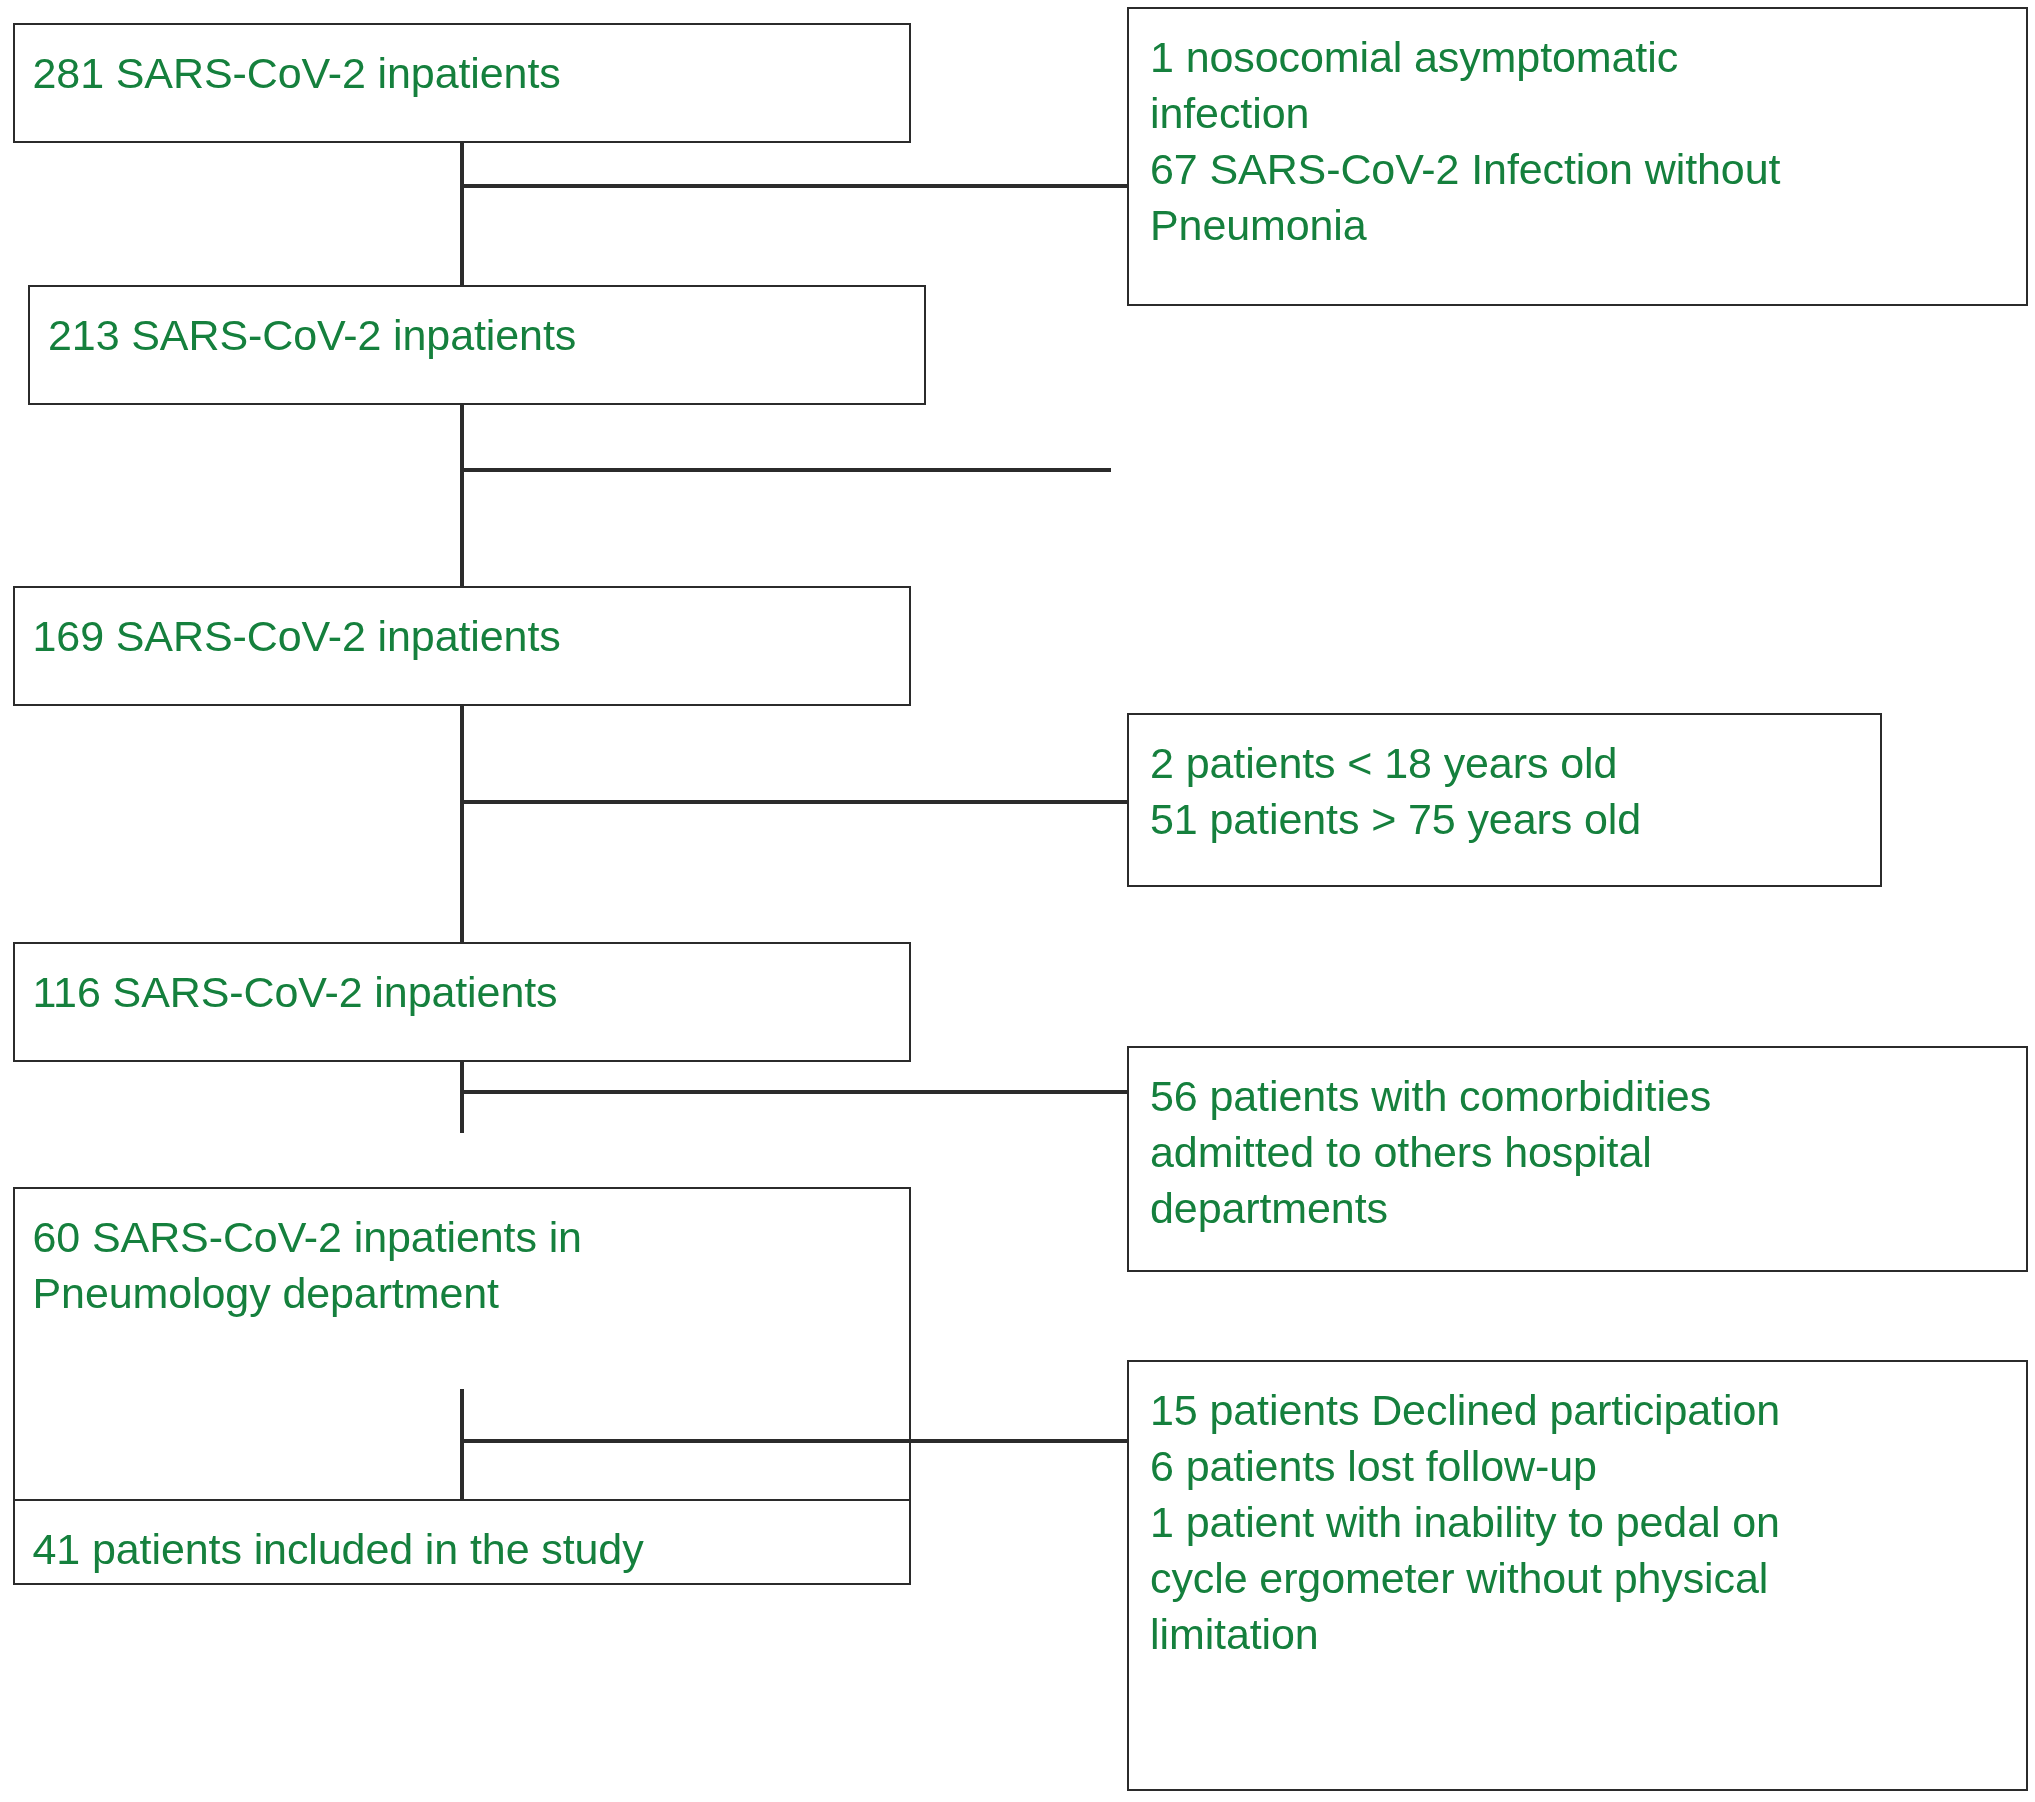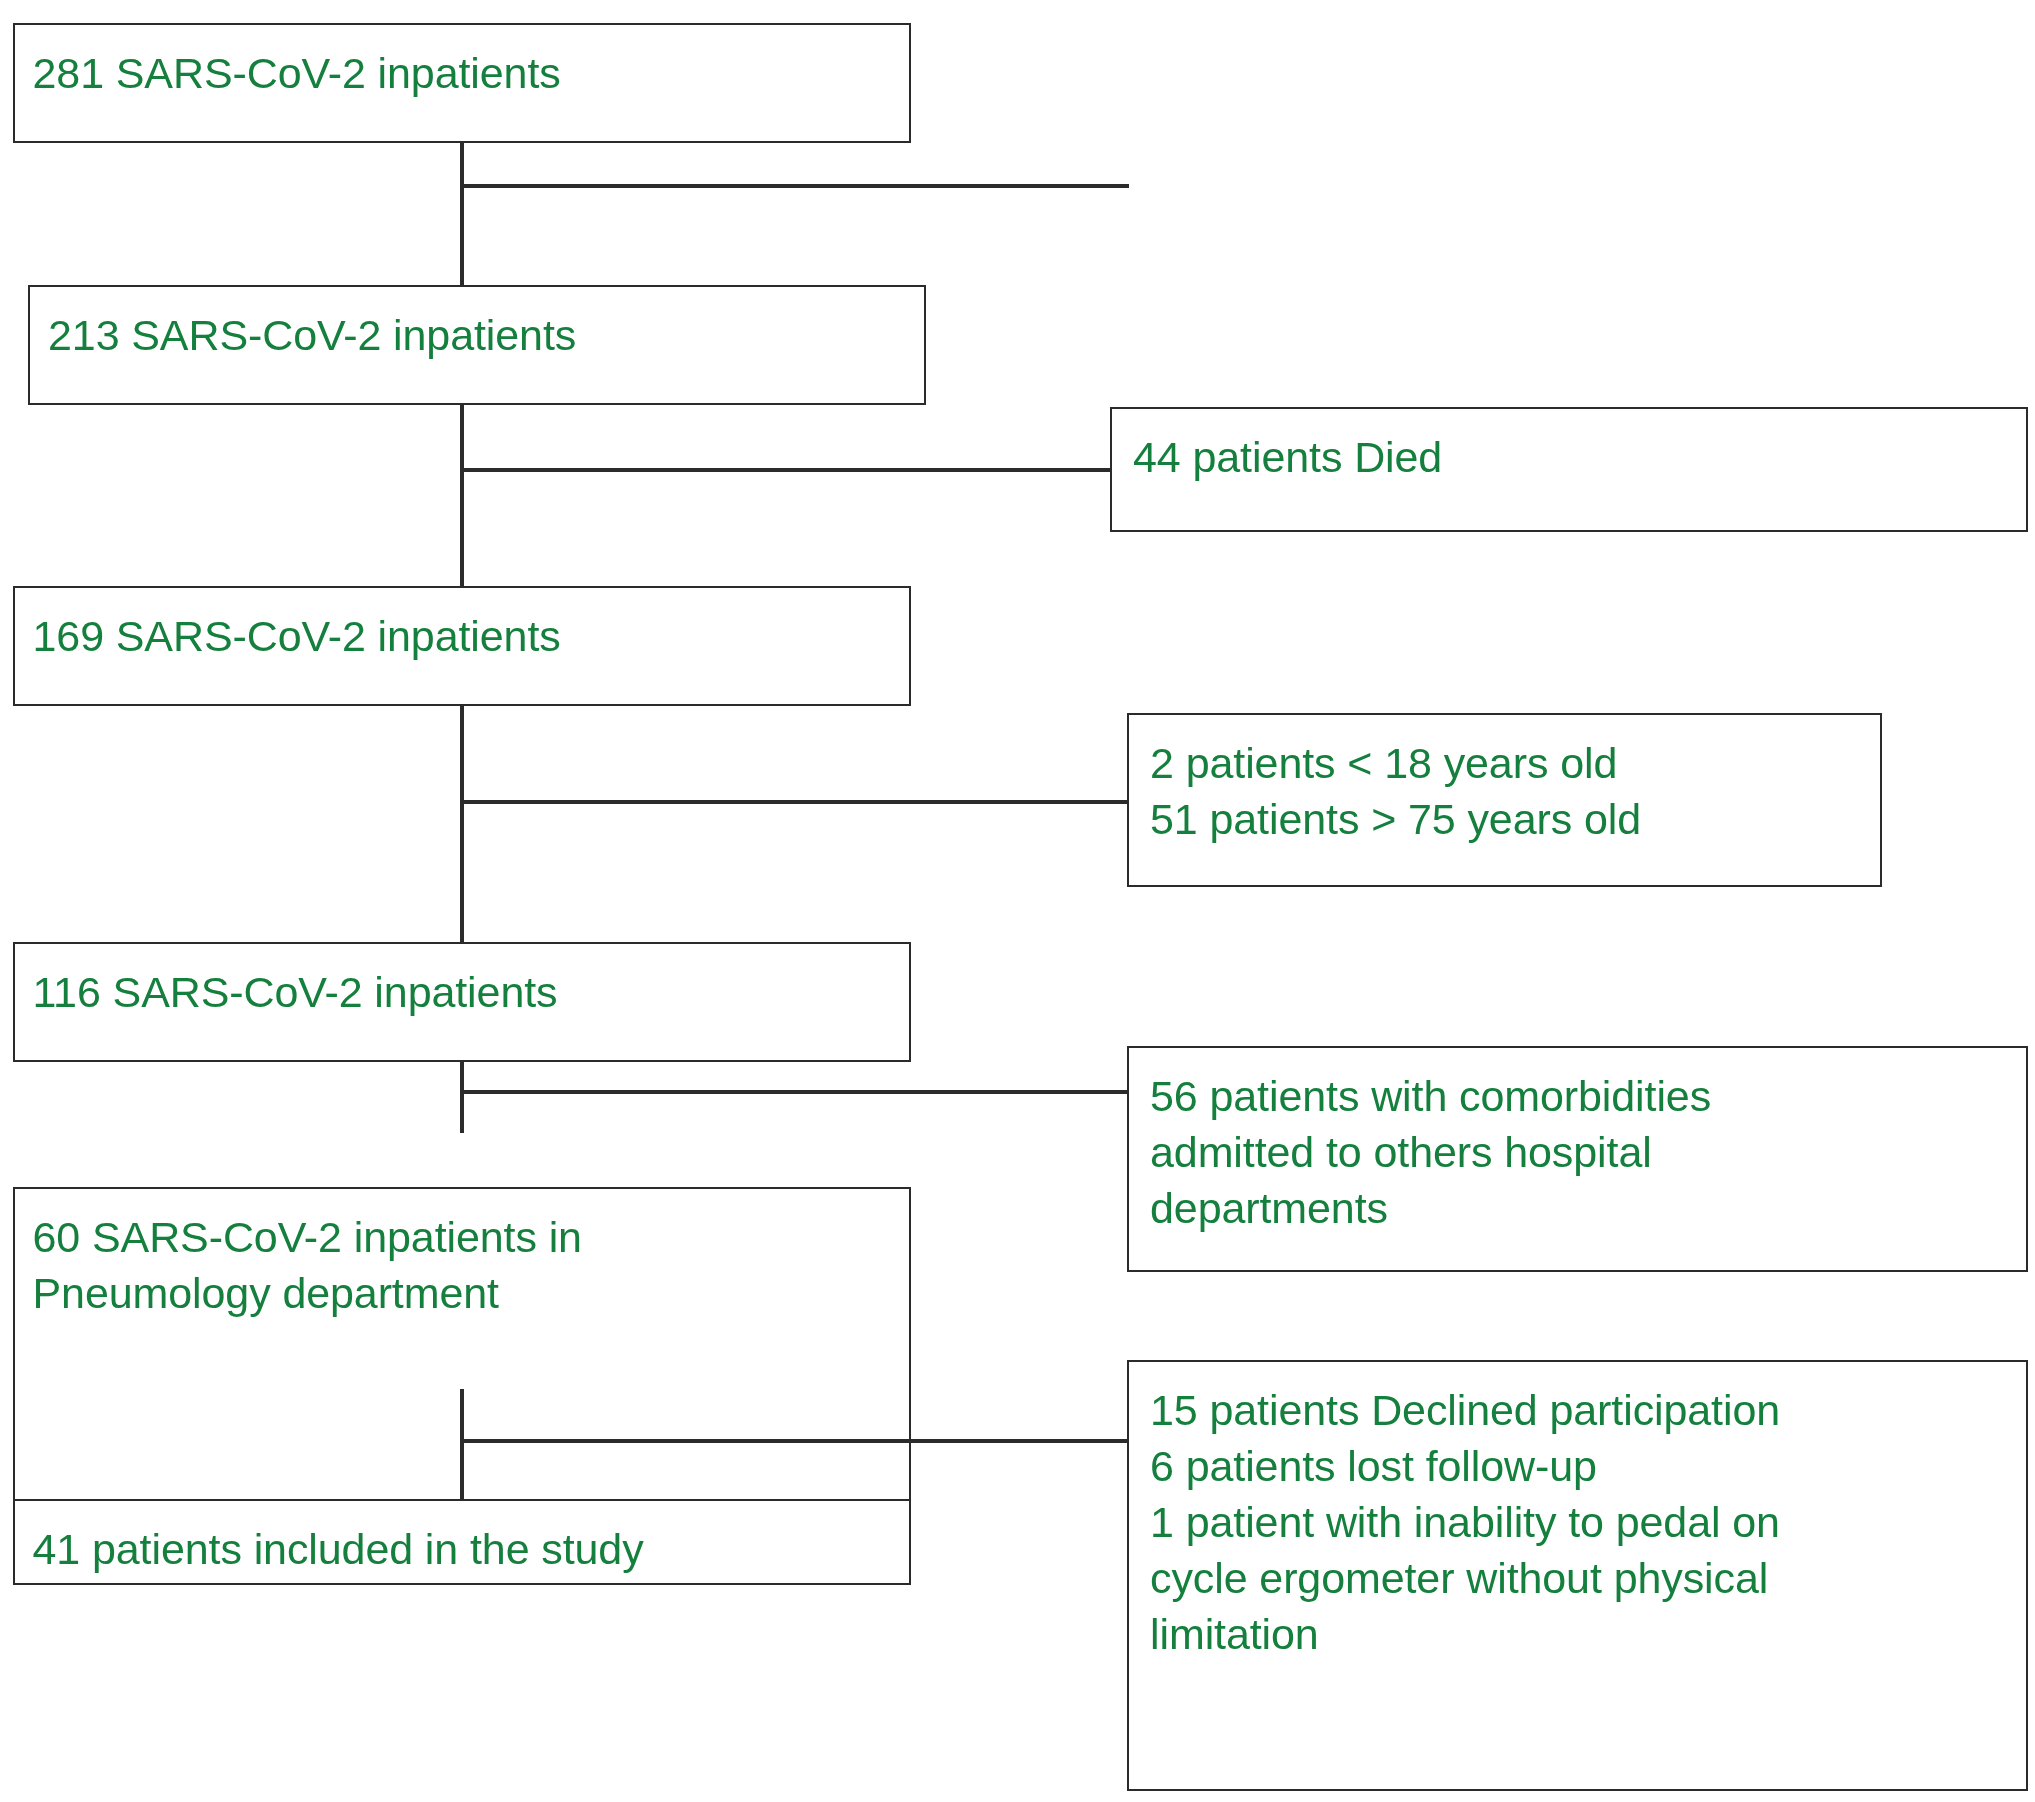--- a/index.html
+++ b/index.html
@@ -72,24 +72,27 @@
 
   <div class="node main-node" style="left:12.5px; top:1187px; width:898px; height:325px;">
     <span class="txt">60 SARS-CoV-2 inpatients in
 Pneumology department</span>
   </div>
 
   <div class="node main-node" style="left:12.5px; top:1499px; width:898px; height:86px;">
     <span class="txt">41 patients included in the study</span>
   </div>
 
+  <div class="node side-node" style="left:1127px; top:7px; width:901px; height:299px;">
+    <span class="txt">1 nosocomial asymptomatic
+infection
+67 SARS-CoV-2 Infection without
+Pneumonia</span>
+  </div>
 
-  <div class="node side-node" style="left:1110px; top:407px; width:918px; height:125px;">
-    <span class="txt">44 patients Died</span>
-  </div>
 
   <div class="node side-node" style="left:1127px; top:713px; width:755px; height:174px;">
     <span class="txt">2 patients  &lt; 18  years old
 51 patients &gt; 75 years old</span>
   </div>
 
   <div class="node side-node" style="left:1127px; top:1046px; width:901px; height:226px;">
     <span class="txt">56 patients with comorbidities
 admitted to others hospital
 departments</span>

